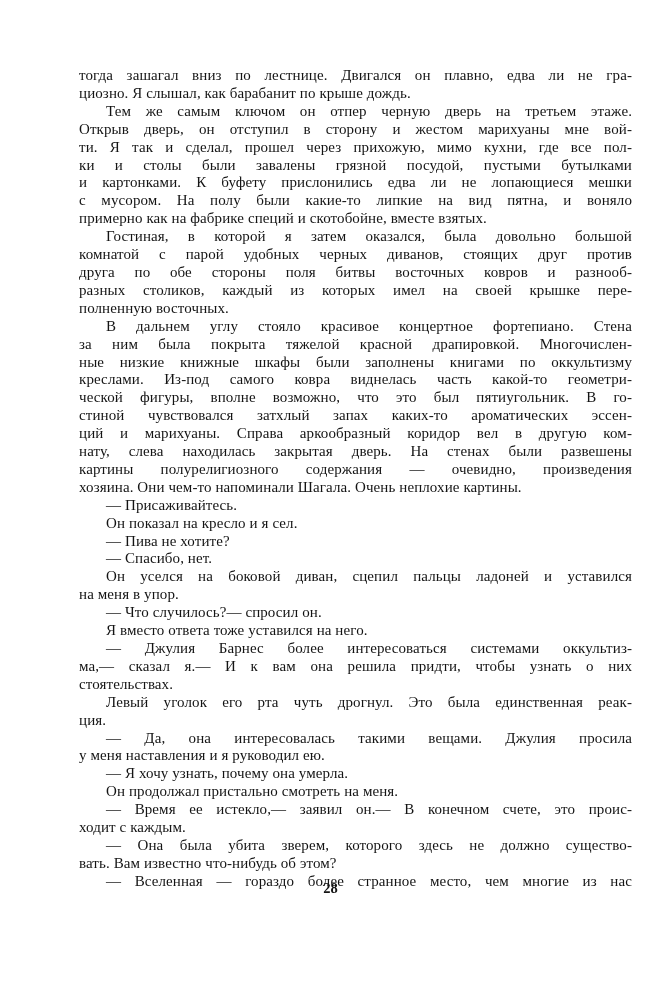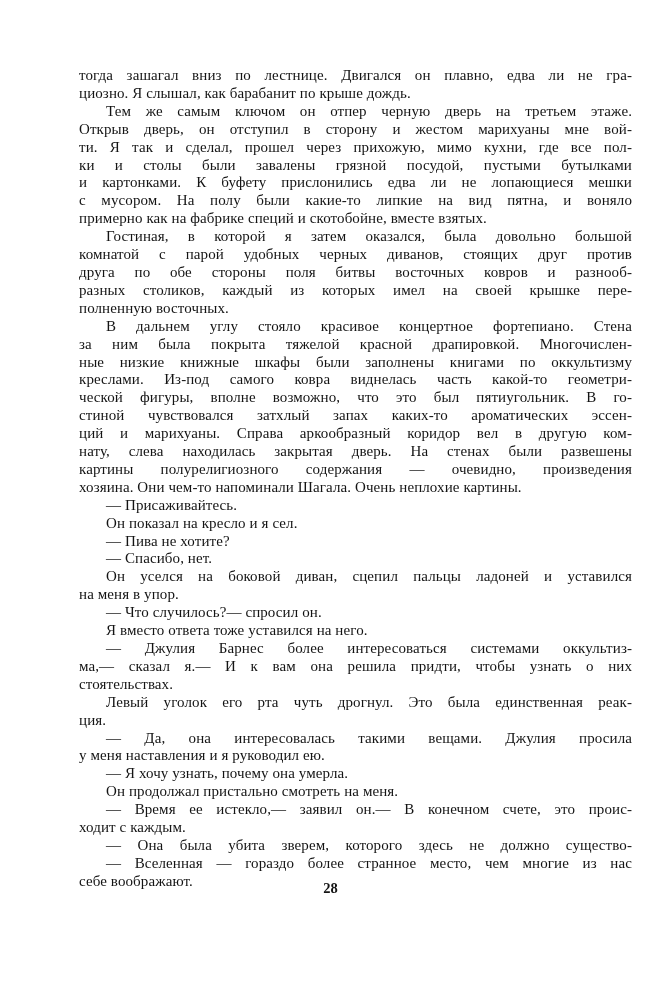--- a/index.html
+++ b/index.html
@@ -89,17 +89,17 @@
     <div class="ln">стоятельствах.</div>
     <div class="ln j i">Левый уголок его рта чуть дрогнул. Это была единственная реак-</div>
     <div class="ln">ция.</div>
     <div class="ln j i">— Да, она интересовалась такими вещами. Джулия просила</div>
     <div class="ln">у меня наставления и я руководил ею.</div>
     <div class="ln i">— Я хочу узнать, почему она умерла.</div>
     <div class="ln i">Он продолжал пристально смотреть на меня.</div>
     <div class="ln j i">— Время ее истекло,— заявил он.— В конечном счете, это проис-</div>
     <div class="ln">ходит с каждым.</div>
     <div class="ln j i">— Она была убита зверем, которого здесь не должно существо-</div>
+    <div class="ln">вать. Вам известно что-нибудь об этом?</div>
     <div class="ln j i">— Вселенная — гораздо более странное место, чем многие из нас</div>
-    <div class="ln">себе воображают.</div>
   </div>
   <div class="page-number">28</div>
 </div>
 
 </body></html>

